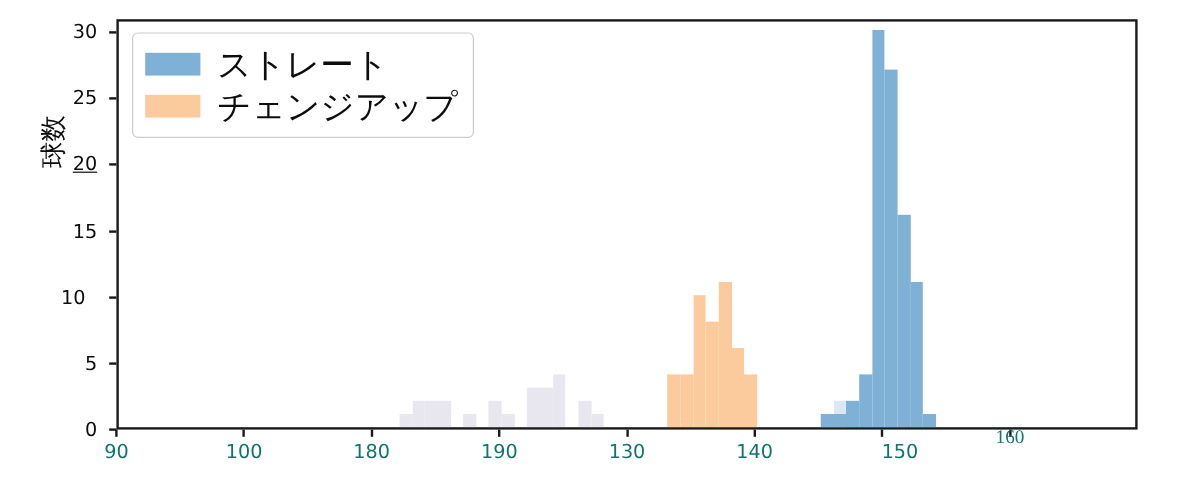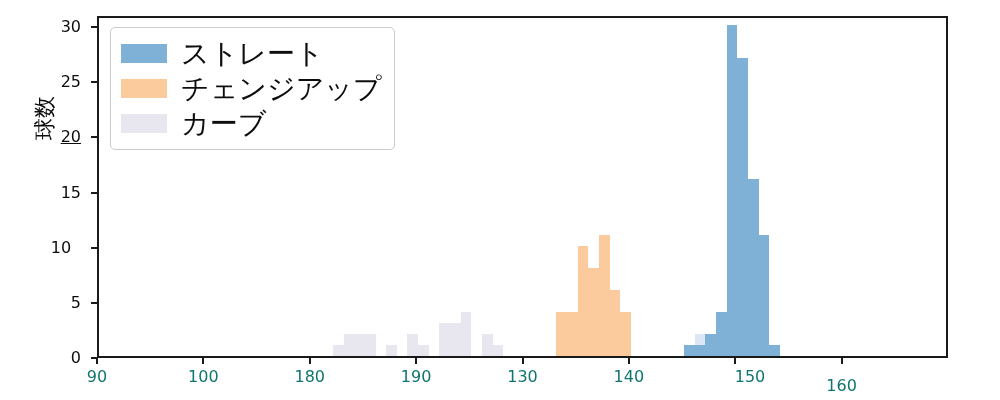--- a/index.html
+++ b/index.html
@@ -108,24 +108,20 @@
 
   <div id="legend">
       <div class="legend-row">
         <span class="legend-swatch" style="background: rgb(127, 176, 213);"></span>
         <span class="legend-text">ストレート</span>
       </div>
       <div class="legend-row">
         <span class="legend-swatch" style="background: rgb(251, 203, 157);"></span>
         <span class="legend-text">チェンジアップ</span>
       </div>
-      <div class="legend-row">
-        <span class="legend-swatch" style="background: rgb(232, 231, 240);"></span>
-        <span class="legend-text">カーブ</span>
-      </div>
     </div>
 
 <div class="ytick-mark" style="left: 91px; top: 357px;"></div>
     <div class="ytick-label" style="left: 41px; top: 350px;">0</div>
     <div class="ytick-mark" style="left: 91px; top: 301.839px;"></div>
     <div class="ytick-label" style="left: 41px; top: 294.839px;">5</div>
     <div class="ytick-mark" style="left: 91px; top: 246.677px;"></div>
     <div class="ytick-label" style="left: 41px; top: 239.677px; text-align: center;">10</div>
     <div class="ytick-mark" style="left: 91px; top: 191.516px;"></div>
     <div class="ytick-label" style="left: 41px; top: 184.516px;">15</div>
@@ -143,14 +139,14 @@
     <div class="xtick-label" style="left: 279.75px; top: 369px;">180</div>
     <div class="xtick-mark" style="left: 415.125px; top: 358px;"></div>
     <div class="xtick-label" style="left: 386.125px; top: 369px;">190</div>
     <div class="xtick-mark" style="left: 521.5px; top: 358px;"></div>
     <div class="xtick-label" style="left: 492.5px; top: 369px;">130</div>
     <div class="xtick-mark" style="left: 627.875px; top: 358px;"></div>
     <div class="xtick-label" style="left: 598.875px; top: 369px;">140</div>
     <div class="xtick-mark" style="left: 734.25px; top: 358px;"></div>
     <div class="xtick-label" style="left: 705.25px; top: 369px; text-align: right;">150</div>
     <div class="xtick-mark" style="left: 840.625px; top: 358px;"></div>
-    <div class="xtick-label" style="left: 811.625px; top: 378px;">160</div>
+    <div class="xtick-label" style="left: 811.625px; top: 357px; font-family: Liberation Serif, serif;">160</div>
   </div>
 
 </body></html>

